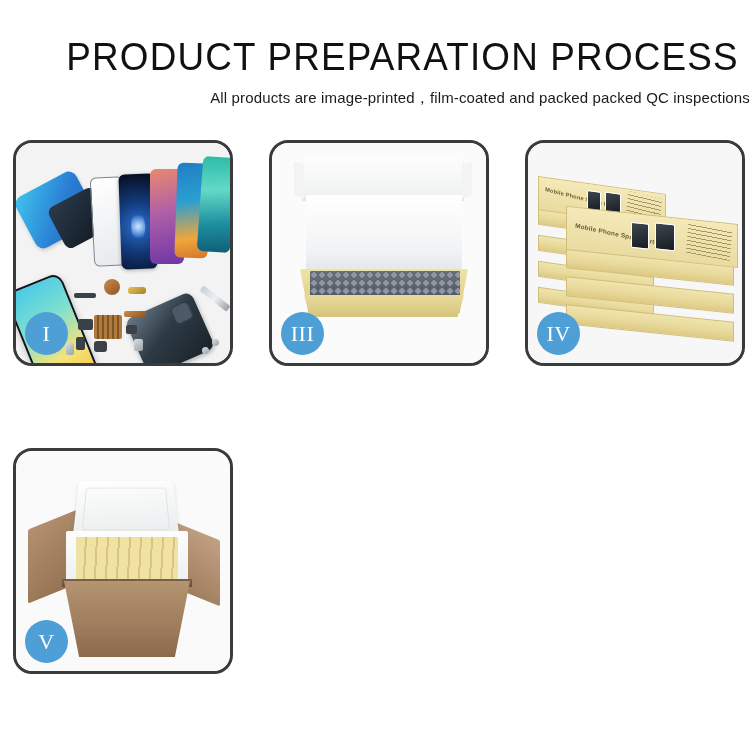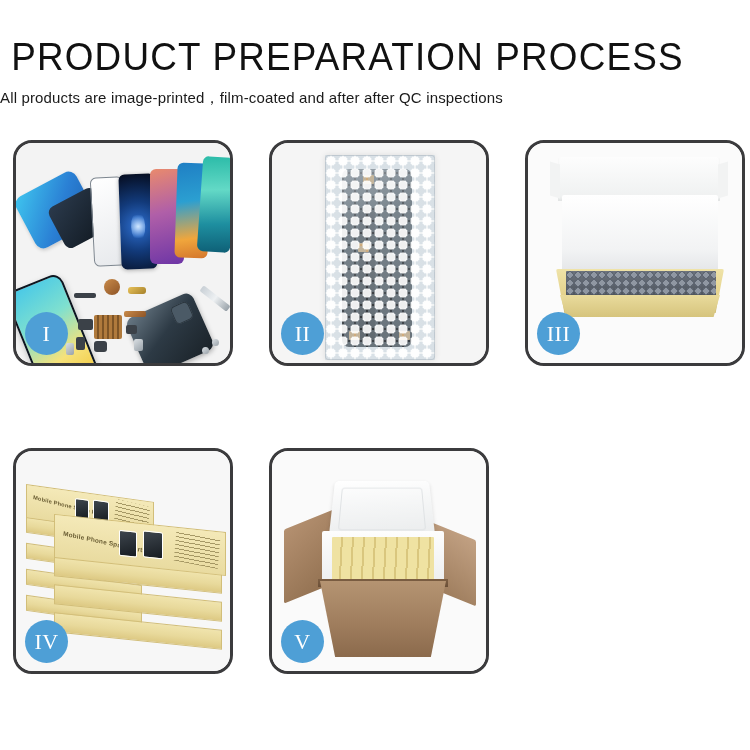--- a/index.html
+++ b/index.html
@@ -5,21 +5,21 @@
   * { box-sizing: border-box; margin: 0; padding: 0; }
   html, body { width: 750px; height: 750px; }
   body {
     background: #ffffff;
     font-family: "Liberation Sans", sans-serif;
     overflow: hidden;
   }
   .page { position: relative; width: 750px; height: 750px; background: #fff; }
 
   
-  .header { padding-top: 38px; text-align: left; }
+  .header { padding-top: 38px; text-align: right; }
   .title {
     font-family: "Liberation Sans", sans-serif;
     font-size: 38px;
     font-weight: 400;
     letter-spacing: 1.2px;
     color: #111111;
     line-height: 1.05;
     transform: scaleX(0.97);
   }
   .subtitle {
@@ -326,21 +326,21 @@
     background: rgba(140,112,82,.55); border-radius:1px;
   }
 </style>
 </head>
 <body>
 
 <div class="page">
 
   <div class="header">
     <div class="title">PRODUCT PREPARATION PROCESS</div>
-    <div class="subtitle">All products are image-printed，film-coated and after after QC inspections</div>
+    <div class="subtitle">All products are image-printed，film-coated and packed packed QC inspections</div>
   </div>
 
   <div class="grid">
 
     <div class="panel">
       <div class="panel-inner p1">
         <div class="ph s1"></div>
         <div class="ph s1b"></div>
         <div class="ph f1"></div>
         <div class="ph f2"></div>
@@ -360,35 +360,20 @@
         <div class="part copper" style="left:108px;top:168px;width:22px;height:6px;"></div>
         <div class="part" style="left:110px;top:182px;width:11px;height:9px;"></div>
         <div class="part silver" style="left:118px;top:196px;width:9px;height:12px;"></div>
         <div class="tweezer"></div>
         <div class="part silver" style="left:196px;top:196px;width:7px;height:7px;border-radius:50%;"></div>
         <div class="part silver" style="left:186px;top:204px;width:7px;height:7px;border-radius:50%;"></div>
       </div>
       <div class="badge">I</div>
     </div>
 
-    <div class="panel">
-      <div class="panel-inner p2">
-        <div class="bubblebag">
-          <div class="inner-screen"></div>
-          <div class="flex"></div>
-          <div class="tape" style="left:38px;top:20px;"></div>
-          <div class="tape" style="left:33px;top:88px;"></div>
-          <div class="tape" style="left:24px;top:176px;"></div>
-          <div class="tape" style="left:74px;top:176px;"></div>
-          <div class="bubbles"></div>
-          <div class="bagedge"></div>
-        </div>
-      </div>
-      <div class="badge">II</div>
-    </div>
 
     <div class="panel">
       <div class="panel-inner p3">
         <div class="b3-lid"></div>
         <div class="b3-foam"></div>
         <div class="b3-body"></div>
         <div class="b3-contents"></div>
         <div class="b3-front"></div>
       </div>
       <div class="badge">III</div>

